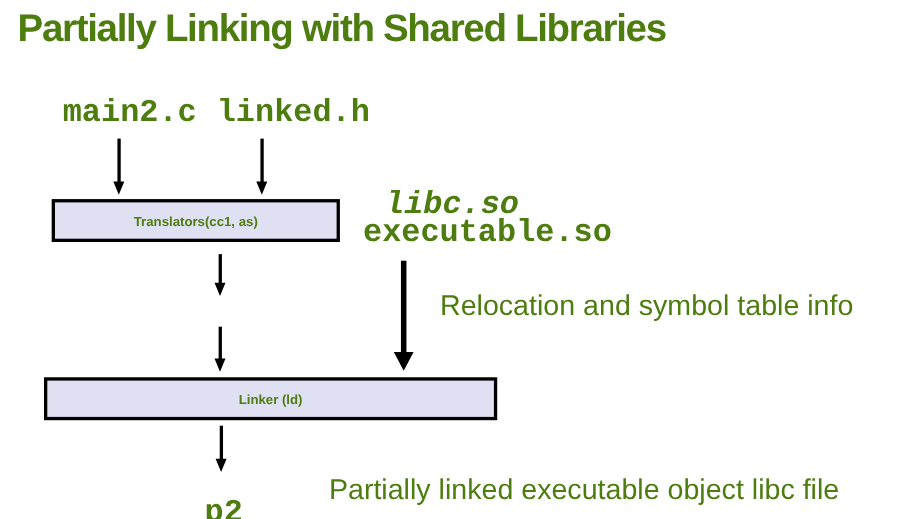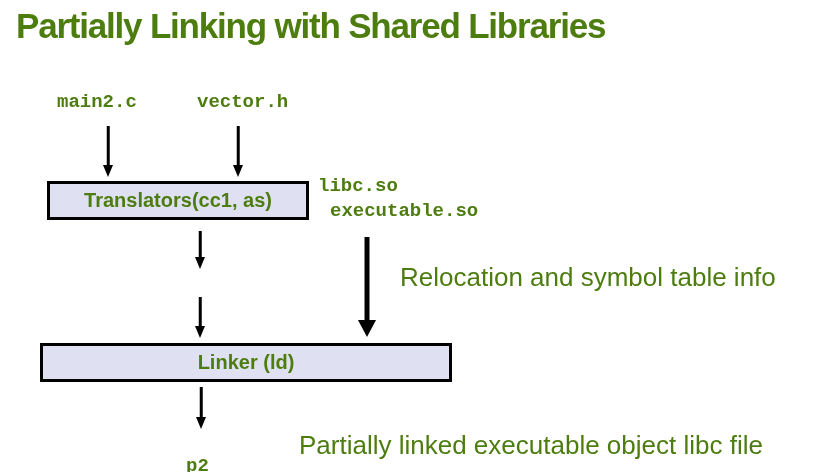--- a/index.html
+++ b/index.html
@@ -24,41 +24,41 @@
     font-size: 35px;
     font-weight: bold;
     letter-spacing: -1.2px;
     white-space: nowrap;
     font-family: "Liberation Sans", sans-serif;
   }
 
   .mono {
     font-family: "Liberation Mono", "DejaVu Sans Mono", monospace;
     font-weight: bold;
-    font-size: 19px;
+    font-size: 29px;
     line-height: 25px;
     white-space: nowrap;
   }
 
   .note {
     font-size: 26px;
     line-height: 31px;
     white-space: nowrap;
     font-family: "Liberation Sans", sans-serif;
   }
 
   .box {
     box-sizing: border-box;
     border: 3px solid #000000;
     background: #dfe0f2;
     display: flex;
     align-items: center;
     justify-content: center;
     font-weight: bold;
-    font-size: 20px;
+    font-size: 12px;
     font-family: "Liberation Sans", sans-serif;
     white-space: nowrap;
   }
   .box-translators { left: 47px; top: 181px; width: 262px; height: 39px; }
   .box-linker      { left: 40px; top: 343px; width: 412px; height: 39px; }
 
   
   .varrow { width: 20px; }
   .varrow .shaft {
     position: absolute;
@@ -88,34 +88,34 @@
   }
 </style>
 </head>
 <body>
 
 <div class="slide">
 
   <div class="abs title">Partially Linking with Shared Libraries</div>
 
   <div class="abs mono" style="left:57px; top:90px;">main2.c</div>
-  <div class="abs mono" style="left:197px; top:90px;">vector.h</div>
+  <div class="abs mono" style="left:197px; top:90px;">linked.h</div>
 
   <div class="abs varrow" style="left:98px; top:126px; height:51px;">
     <div class="shaft"></div>
     <div class="head"></div>
   </div>
   <div class="abs varrow" style="left:228px; top:126px; height:51px;">
     <div class="shaft"></div>
     <div class="head"></div>
   </div>
 
   <div class="abs box box-translators">Translators(cc1, as)</div>
 
-  <div class="abs mono" style="left:318px; top:174px;">libc.so</div>
+  <div class="abs mono" style="left:350px; top:174px;font-style:italic;">libc.so</div>
   <div class="abs mono" style="left:330px; top:199px;">executable.so</div>
 
   <div class="abs varrow" style="left:190px; top:231px; height:38px;">
     <div class="shaft"></div>
     <div class="head"></div>
   </div>
 
 
   <div class="abs varrow" style="left:190px; top:297px; height:41px;">
     <div class="shaft"></div>

